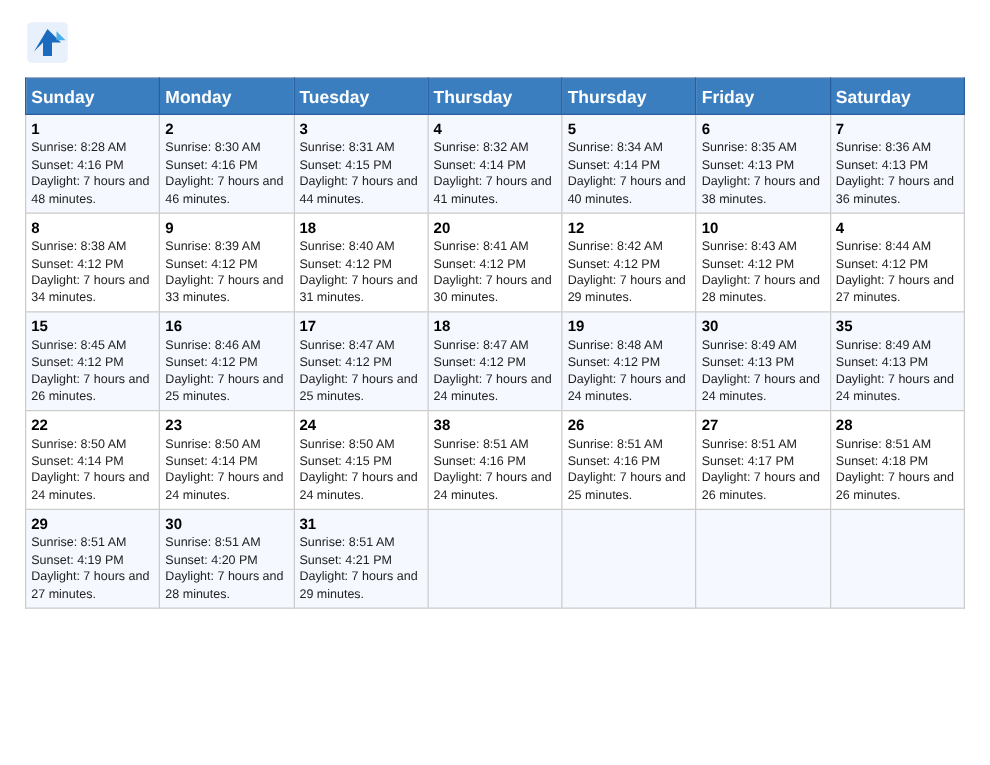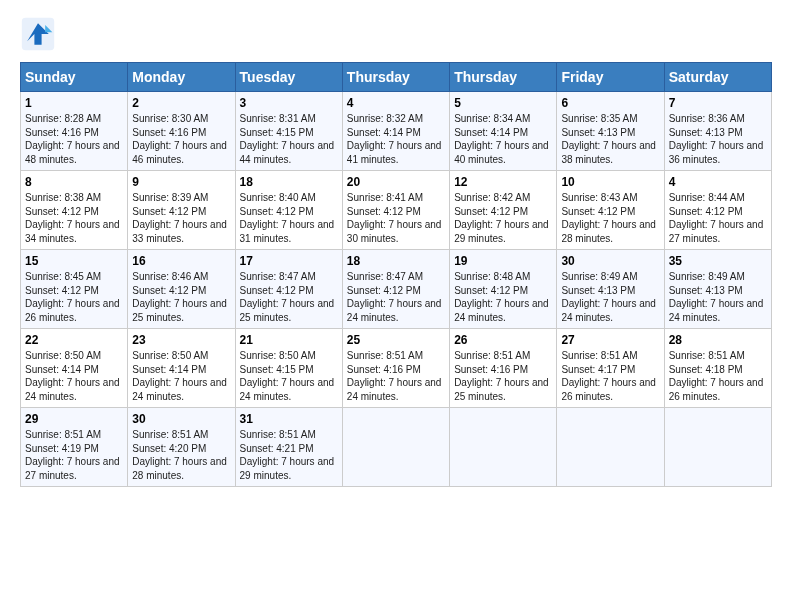--- a/index.html
+++ b/index.html
@@ -311,29 +311,29 @@
       </td>
           <td>
         <span class="day-num">23</span>
         <div class="day-info">
           <span>Sunrise:</span> 8:50 AM<br>
           <span>Sunset:</span> 4:14 PM<br>
           <span>Daylight:</span> 7 hours and 24 minutes.
         </div>
       </td>
           <td>
-        <span class="day-num">21</span>
+        <span class="day-num">24</span>
         <div class="day-info">
           <span>Sunrise:</span> 8:50 AM<br>
           <span>Sunset:</span> 4:15 PM<br>
           <span>Daylight:</span> 7 hours and 24 minutes.
         </div>
       </td>
           <td>
-        <span class="day-num">25</span>
+        <span class="day-num">38</span>
         <div class="day-info">
           <span>Sunrise:</span> 8:51 AM<br>
           <span>Sunset:</span> 4:16 PM<br>
           <span>Daylight:</span> 7 hours and 24 minutes.
         </div>
       </td>
           <td>
         <span class="day-num">26</span>
         <div class="day-info">
           <span>Sunrise:</span> 8:51 AM<br>

